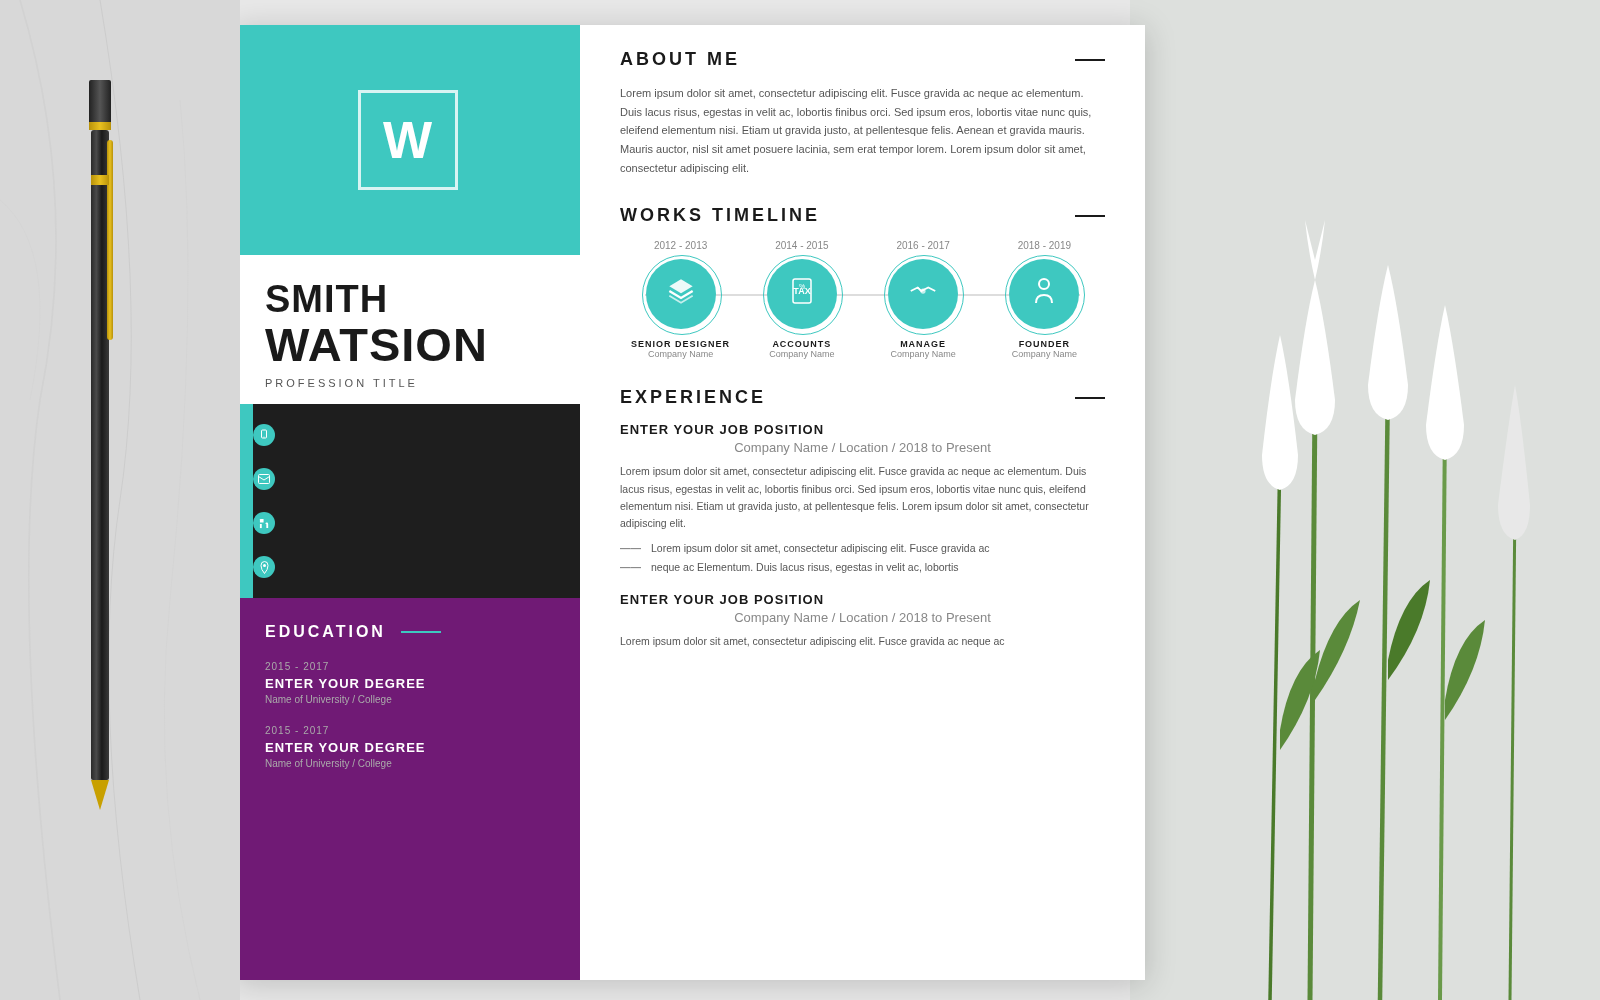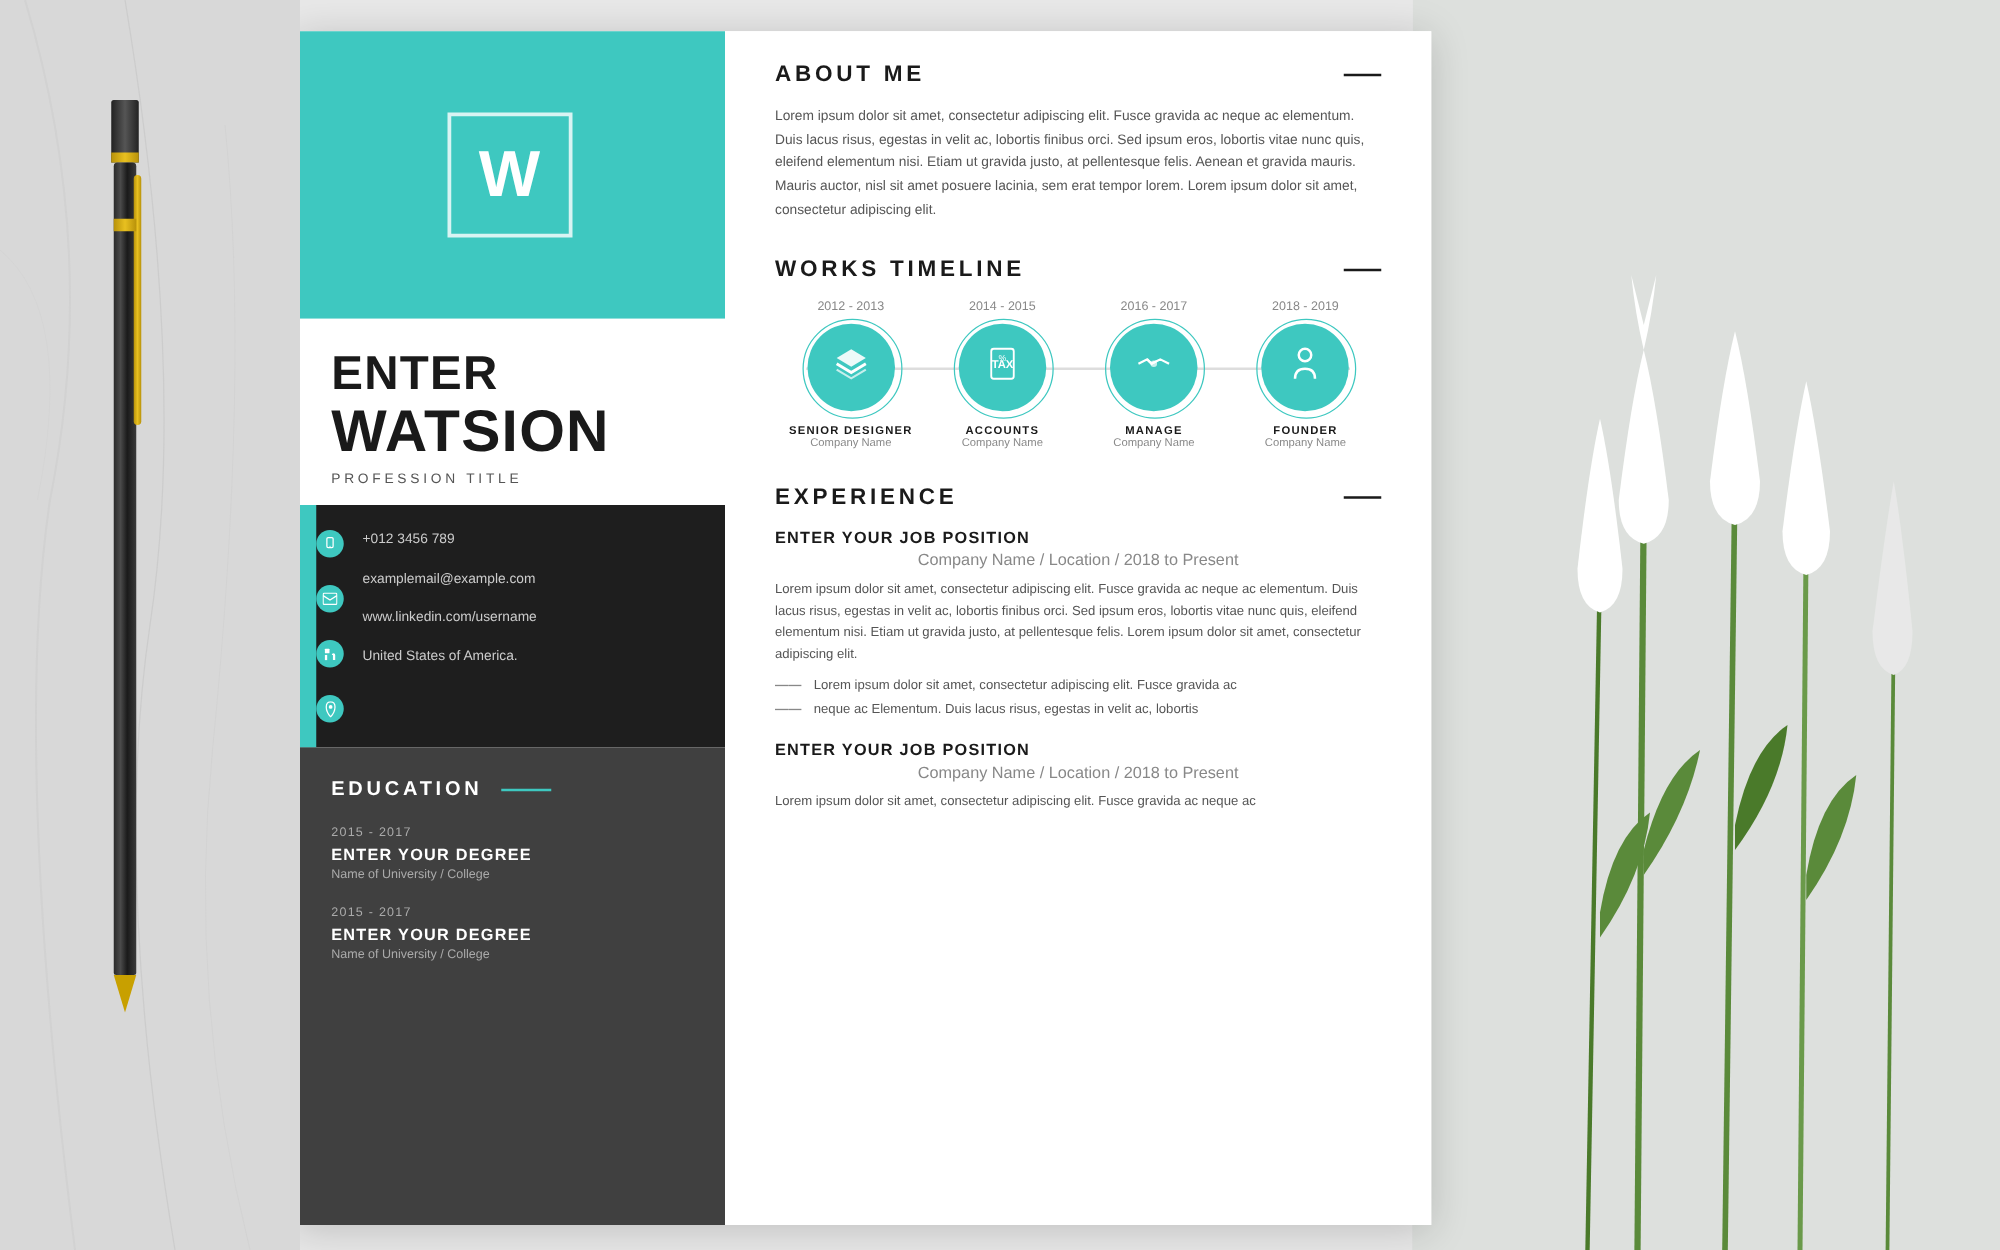--- a/index.html
+++ b/index.html
@@ -187,21 +187,21 @@
       gap: 16px;
     }
     .contact-item {
       color: #ccc;
       font-size: 11px;
       line-height: 1.4;
     }
 
     
     .education-section {
-      background: #404040;
+      background: #701a75;
       padding: 25px 30px;
       flex: 1;
     }
     .section-title-dark {
       color: #fff;
       font-size: 16px;
       font-weight: 700;
       letter-spacing: 3px;
       margin-bottom: 20px;
       display: flex;
@@ -456,21 +456,21 @@
 
   <div class="left-panel">
 
     <div class="teal-header">
       <div class="logo-box">
         <span class="logo-letter">W</span>
       </div>
     </div>
 
     <div class="name-area">
-      <div class="first-name">ENTER</div>
+      <div class="first-name">SMITH</div>
       <div class="last-name">WATSION</div>
       <div class="profession">PROFESSION TITLE</div>
     </div>
 
     <div class="contact-section">
       <div class="teal-bar"></div>
       <div class="contact-icons-col">
 
         <div class="contact-icon">
           <svg width="12" height="12" viewBox="0 0 24 24" fill="white">
@@ -493,26 +493,20 @@
             <path d="M14 13 Q14 10 17 10 Q20 10 20 13 L20 22 L16 22 L16 13 Z" fill="white"></path>
           </svg>
         </div>
 
         <div class="contact-icon">
           <svg width="11" height="13" viewBox="0 0 22 26" fill="none">
             <path d="M11 1 Q18 1 18 9 Q18 17 11 25 Q4 17 4 9 Q4 1 11 1Z" stroke="white" stroke-width="2" fill="none"></path>
             <circle cx="11" cy="9" r="3" fill="white"></circle>
           </svg>
         </div>
-      </div>
-      <div class="contact-details">
-        <div class="contact-item">+012 3456 789</div>
-        <div class="contact-item">examplemail@example.com</div>
-        <div class="contact-item">www.linkedin.com/username</div>
-        <div class="contact-item">United States of America.</div>
       </div>
     </div>
 
     <div class="education-section">
       <div class="section-title-dark">
         <span>EDUCATION</span>
         <div class="section-line-dark"></div>
       </div>
       <div id="edu-items">
           <div class="edu-item">

